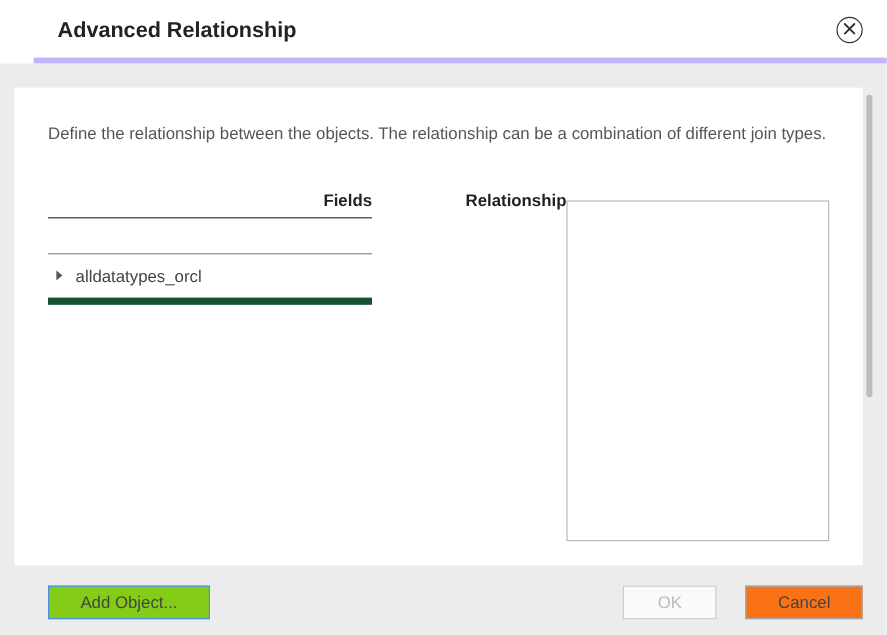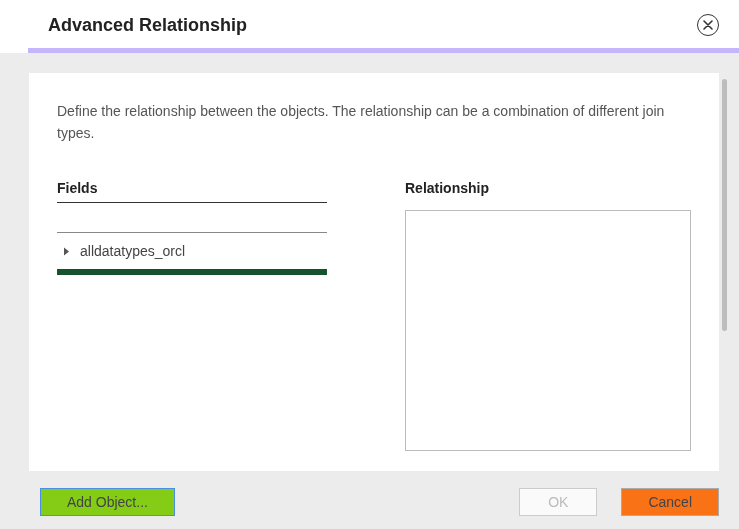--- a/index.html
+++ b/index.html
@@ -31,21 +31,21 @@
       border-radius: 50%;
       display: flex;
       align-items: center;
       justify-content: center;
       cursor: pointer;
       background: #fff;
     }
     .close-btn svg { width: 10px; height: 10px; }
     .dialog-body-wrap {
       background: #ececec;
-      padding: 20px 10px 0 29px;
+      padding: 20px 10px 0 12px;
       height: 418px;
       position: relative;
       display: flex;
     }
     .dialog-body {
       background: #fff;
       flex: 1;
       padding: 28px 28px 20px 28px;
       display: flex;
       flex-direction: column;
@@ -57,22 +57,22 @@
       line-height: 1.55;
       margin-bottom: 36px;
       font-weight: 300;
     }
     .columns {
       display: flex;
       gap: 78px;
       flex: 1;
       min-height: 0;
     }
-    .col-left { width: 270px; display: flex; flex-direction: column; }
-    .col-right { flex: 1; display: flex; flex-direction: column; }
+    .col-left { width: 270px; display: flex; flex-direction: column; text-align: right; }
+    .col-right { flex: 1; display: flex; }
     .section-label {
       font-size: 14px;
       font-weight: 600;
       color: #222;
       padding-bottom: 6px;
       border-bottom: 1px solid #333;
       margin-bottom: 0;
     }
     .fields-spacer {
       height: 30px;

